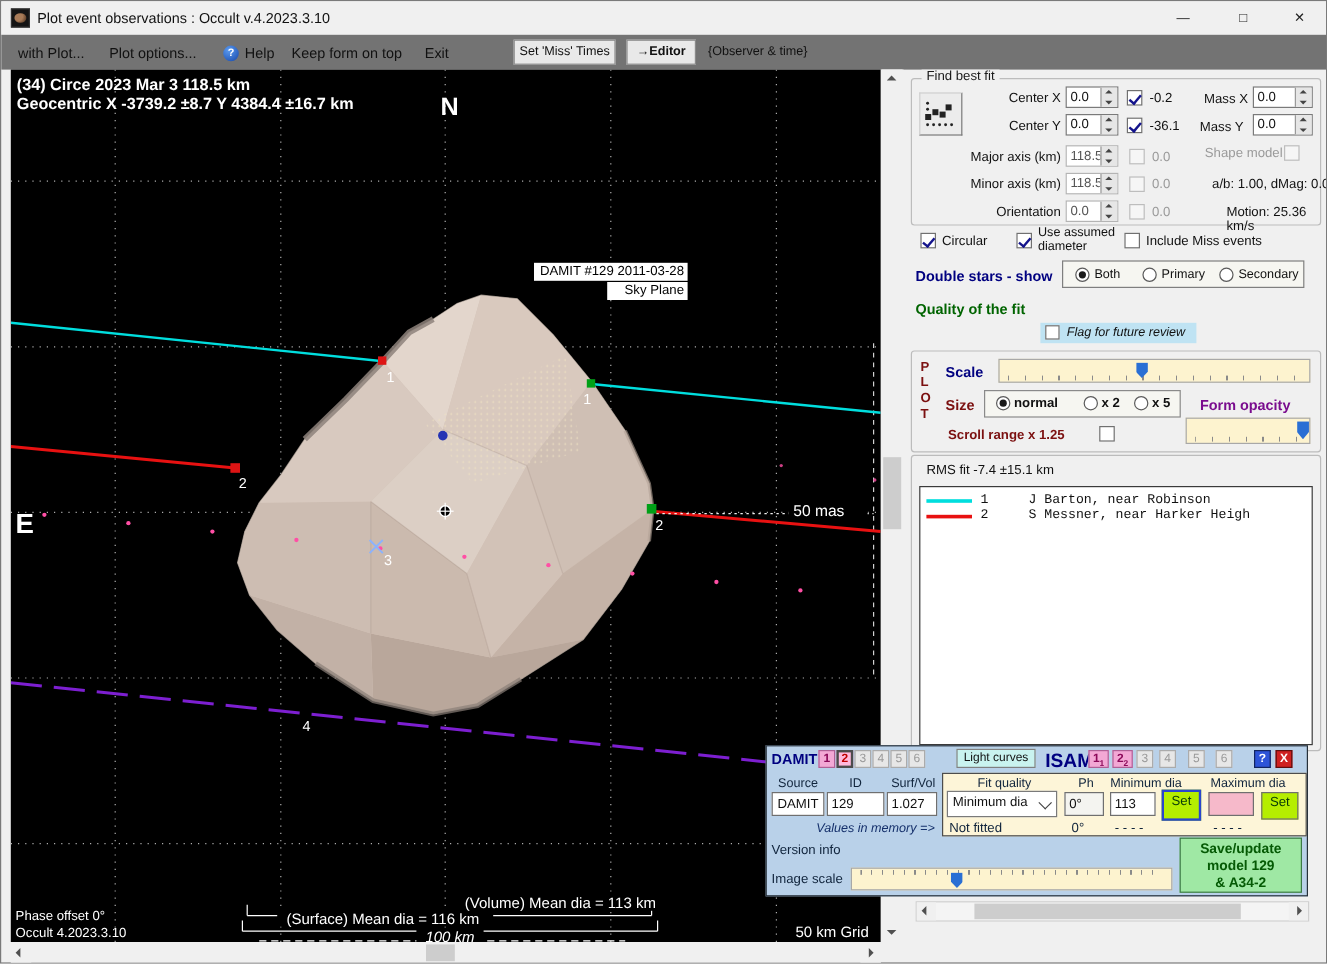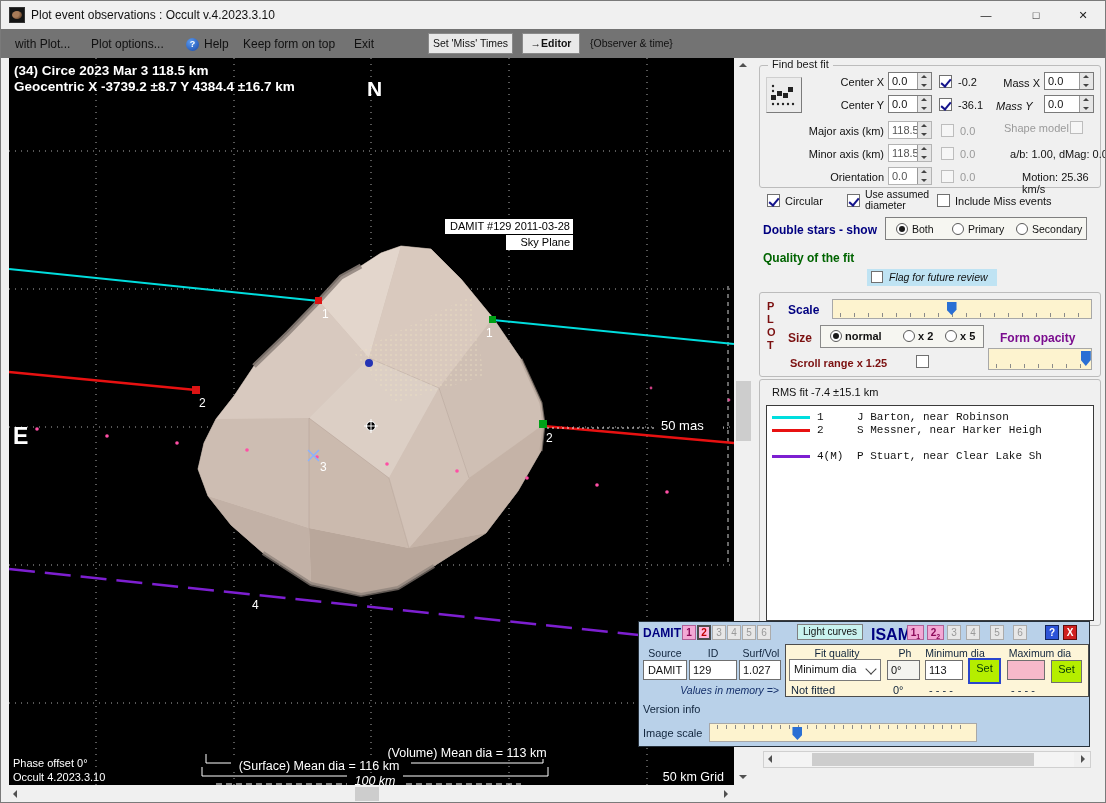--- a/index.html
+++ b/index.html
@@ -300,21 +300,21 @@
     <span class="abs" style="left:44px;top:33px;width:80px;text-align:right;">Center Y</span>
     <div class="abs spin" style="left:128px;top:29px;width:44px;">
       <span class="v">0.0</span>
         <span class="btns">
           <i class="u"></i>
           <i class="d"></i>
         </span>
     </div>
     <span class="abs cb checked" style="left:179px;top:32px;"></span>
     <span class="abs" style="left:198px;top:33px;">-36.1</span>
-    <span class="abs" style="left:236px;top:34px;width:44px;text-align:left;font-style:italic;">Mass Y</span>
+    <span class="abs" style="left:236px;top:34px;width:44px;text-align:center;">Mass Y</span>
     <div class="abs spin" style="left:284px;top:29px;width:50px;">
       <span class="v">0.0</span>
         <span class="btns">
           <i class="u"></i>
           <i class="d"></i>
         </span>
     </div>
 
     <span class="abs" style="left:12px;top:59px;width:112px;text-align:right;">Major axis (km)</span>
     <div class="abs spin dis" style="left:128px;top:55px;width:44px;">
@@ -413,25 +413,20 @@
     <div class="abs obslist" style="left:6px;top:25px;width:326px;height:214px;">
       <div class="obsrow" style="top:5px;">
         <span class="swatch" style="background:#00dede;"></span>
         <span class="onum">1</span>
         <span class="oname">J Barton, near Robinson</span>
       </div>
       <div class="obsrow" style="top:18px;">
         <span class="swatch" style="background:#e81111;"></span>
         <span class="onum">2</span>
         <span class="oname">S Messner, near Harker Heigh</span>
-      </div>
-      <div class="obsrow" style="top:44px;">
-        <span class="swatch" style="background:#7d1fd1;"></span>
-        <span class="onum">4(M)</span>
-        <span class="oname">P Stuart, near Clear Lake Sh</span>
       </div>
     </div>
   </div>
 
   <div class="abs damit">
     <span class="abs lbl-navy" style="left:4px;top:4px;font-size:12px;">DAMIT</span>
     <span class="dbtn pink" style="left:43px;">1</span>
     <span class="dbtn pinksel" style="left:58px;">2</span>
     <span class="dbtn gray" style="left:73px;">3</span>
     <span class="dbtn gray" style="left:88px;">4</span>
@@ -471,20 +466,25 @@
     <div class="abs" style="left:368px;top:38px;width:38px;height:20px;background:#f6b9ca;border:1px solid #6f6f6f;box-sizing:border-box;"></div>
     <div class="setbtn" style="left:412px;top:38px;width:29px;height:19px;border:1px solid #6f6f6f;padding-top:2px;">Set</div>
 
     <span class="abs" style="left:0;top:62px;width:140px;text-align:right;font-style:italic;color:#15306b;font-size:10.5px;">Values in memory =&gt;</span>
     <span class="abs" style="left:152px;top:62px;color:#10243c;">Not fitted</span>
     <span class="abs" style="left:254px;top:62px;color:#10243c;">0°</span>
     <span class="abs" style="left:290px;top:62px;color:#10243c;">- - - -</span>
     <span class="abs" style="left:372px;top:62px;color:#10243c;">- - - -</span>
 
     <span class="abs" style="left:4px;top:81px;color:#10243c;">Version info</span>
+    <div class="savebtn">
+      <div>Save/update</div>
+        <div>model 129</div>
+        <div>&amp; A34-2</div>
+    </div>
 
     <span class="abs" style="left:4px;top:105px;color:#10243c;">Image scale</span>
     <div class="abs slider" style="left:70px;top:101px;width:268px;height:19px;">
       <div class="tickst"></div>
         <div class="thumb" style="left:31%;top:3px;"></div>
     </div>
   </div>
 
   <div class="abs" style="left:762px;top:750px;width:328px;height:17px;background:#f4f4f4;border:1px solid #d0d0d0;box-sizing:border-box;">
     <div class="abs sb-btn" style="left:0;top:0;width:16px;height:15px;">

